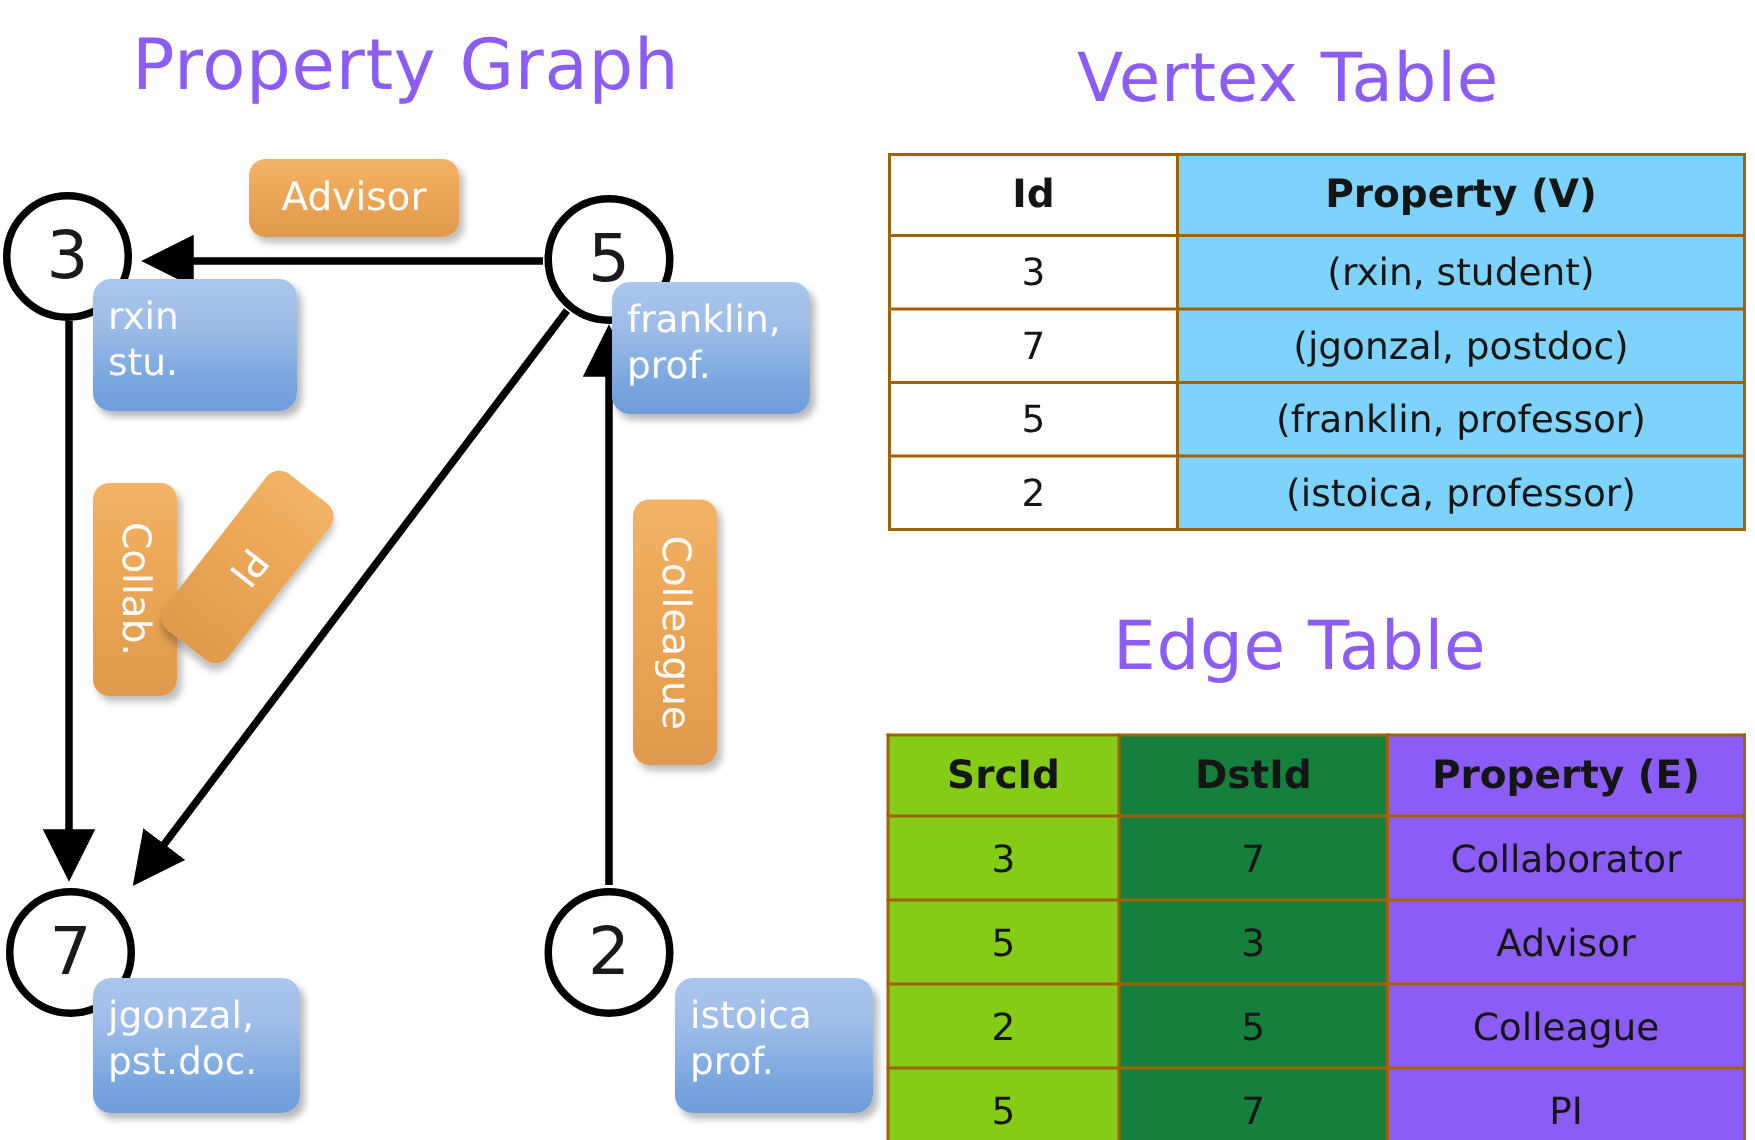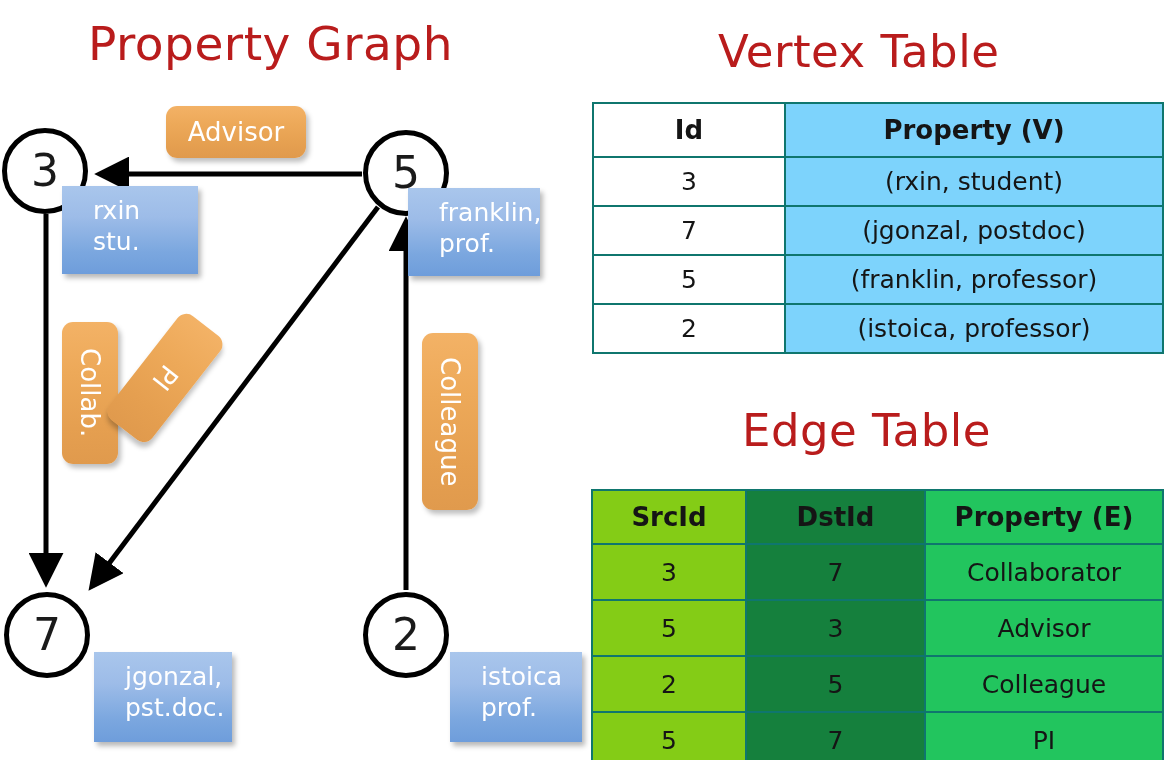--- a/index.html
+++ b/index.html
@@ -15,21 +15,21 @@
     font-family: "Liberation Sans", sans-serif;
     color: #000;
   }
 
   
   .title {
     position: absolute;
     font-weight: 400;
     font-size: 46px;
     letter-spacing: 0.5px;
-    color: #b91c1c;
+    color: #8b5cf6;
     white-space: nowrap;
     font-family: "DejaVu Sans", sans-serif;
   }
   #title-property-graph { left: 88px;  top: 16px; font-size: 47px; }
   #title-vertex-table   { left: 718px; top: 25px; font-size: 45px; }
   #title-edge-table     { left: 742px; top: 404px; font-size: 45px; }
 
   
   #graph-panel {
     position: absolute;
@@ -61,34 +61,34 @@
     z-index: 6;
   }
   #node-3 { left: 2px;   top: 128px; }
   #node-5 { left: 363px; top: 130px; }
   #node-7 { left: 4px;   top: 592px; }
   #node-2 { left: 363px; top: 592px; }
 
   
   .vbox {
     position: absolute;
-    border-radius: 0;
+    border-radius: 12px;
     background: linear-gradient(to bottom, #a9c6ec 0%, #9dbce8 35%, #7ba7df 75%, #6e9ddb 100%);
     box-shadow: 3px 4px 5px rgba(0,0,0,0.28);
     color: #ffffff;
     font-size: 25px;
     line-height: 1.22;
-    padding: 10px 31px;
+    padding: 10px 10px;
     box-sizing: border-box;
     z-index: 7;
     font-family: "DejaVu Sans", sans-serif;
   }
   #vbox-3 { left: 62px;  top: 186px; width: 136px; height: 88px; }
   #vbox-5 { left: 408px; top: 188px; width: 132px; height: 88px; }
-  #vbox-7 { left: 62px;  top: 652px; width: 138px; height: 90px; margin-left: 32px; }
+  #vbox-7 { left: 62px;  top: 652px; width: 138px; height: 90px; }
   #vbox-2 { left: 424px; top: 652px; width: 132px; height: 90px; margin-left: 26px; }
 
   
   .ebox {
     position: absolute;
     border-radius: 11px;
     background: linear-gradient(to bottom, #f3b266 0%, #eda959 35%, #e59f50 75%, #e09a4d 100%);
     box-shadow: 3px 4px 5px rgba(0,0,0,0.25);
     color: #ffffff;
     font-size: 26px;
@@ -119,39 +119,39 @@
   #ebox-pi .vtext { writing-mode: vertical-rl; text-orientation: mixed; }
 
   
   table.grid {
     position: absolute;
     border-collapse: collapse;
     table-layout: fixed;
     font-family: "DejaVu Sans", sans-serif;
   }
   table.grid td, table.grid th {
-    border: 2px solid #0f766e;
+    border: 2px solid #a16207;
     text-align: center;
     font-weight: normal;
     font-size: 25px;
     color: #151515;
     padding: 0;
     height: 45px;
   }
   table.grid th { font-weight: bold; font-size: 26px; height: 52px; }
 
   #vertex-table { left: 592px; top: 102px; width: 572px; }
   #vertex-table .col-id   { width: 190px; background: #ffffff; }
   #vertex-table .col-prop { background: #7dd3fc; }
   #vertex-table tbody td  { height: 47px; }
 
   #edge-table { left: 591px; top: 489px; width: 573px; }
   #edge-table .col-src  { width: 152px; background: #84cc16; }
   #edge-table .col-dst  { width: 177px; background: #15803d; }
-  #edge-table .col-prop { background: #22c55e; }
+  #edge-table .col-prop { background: #8b5cf6; }
   #edge-table tbody td  { height: 54px; }
 </style>
 </head>
 <body>
 
 <div class="title" id="title-property-graph">Property Graph</div>
 <div class="title" id="title-vertex-table">Vertex Table</div>
 <div class="title" id="title-edge-table">Edge Table</div>
 
 <div id="graph-panel">

